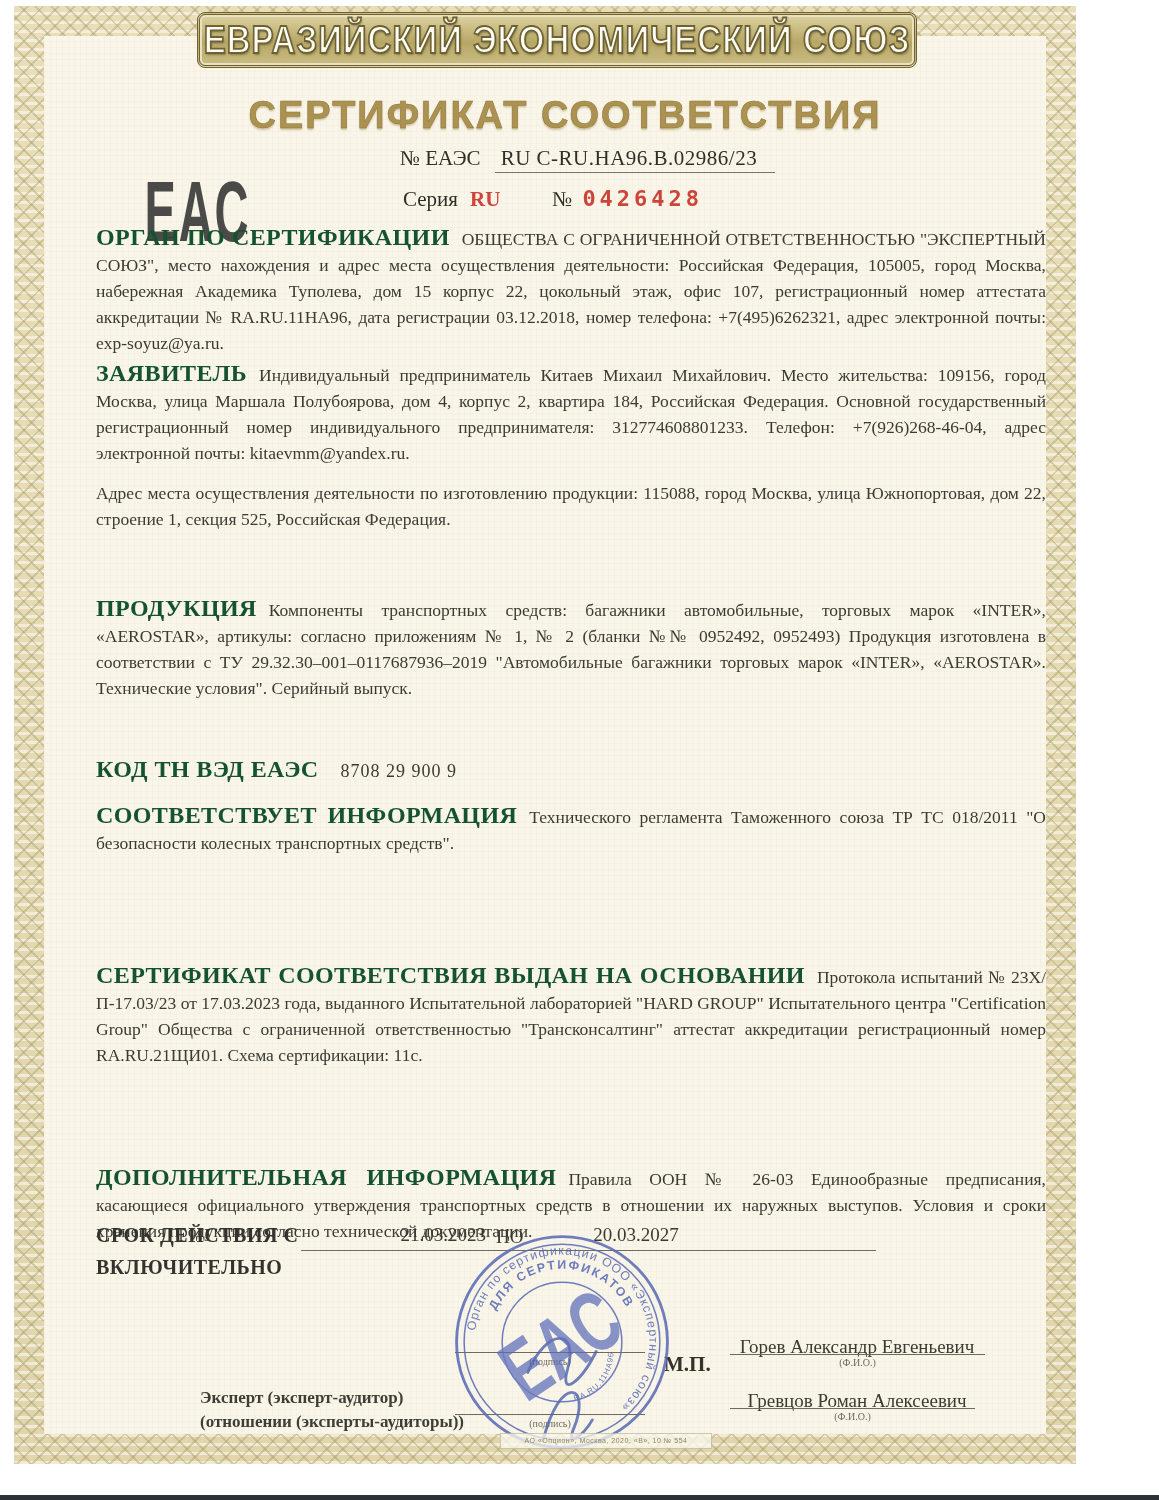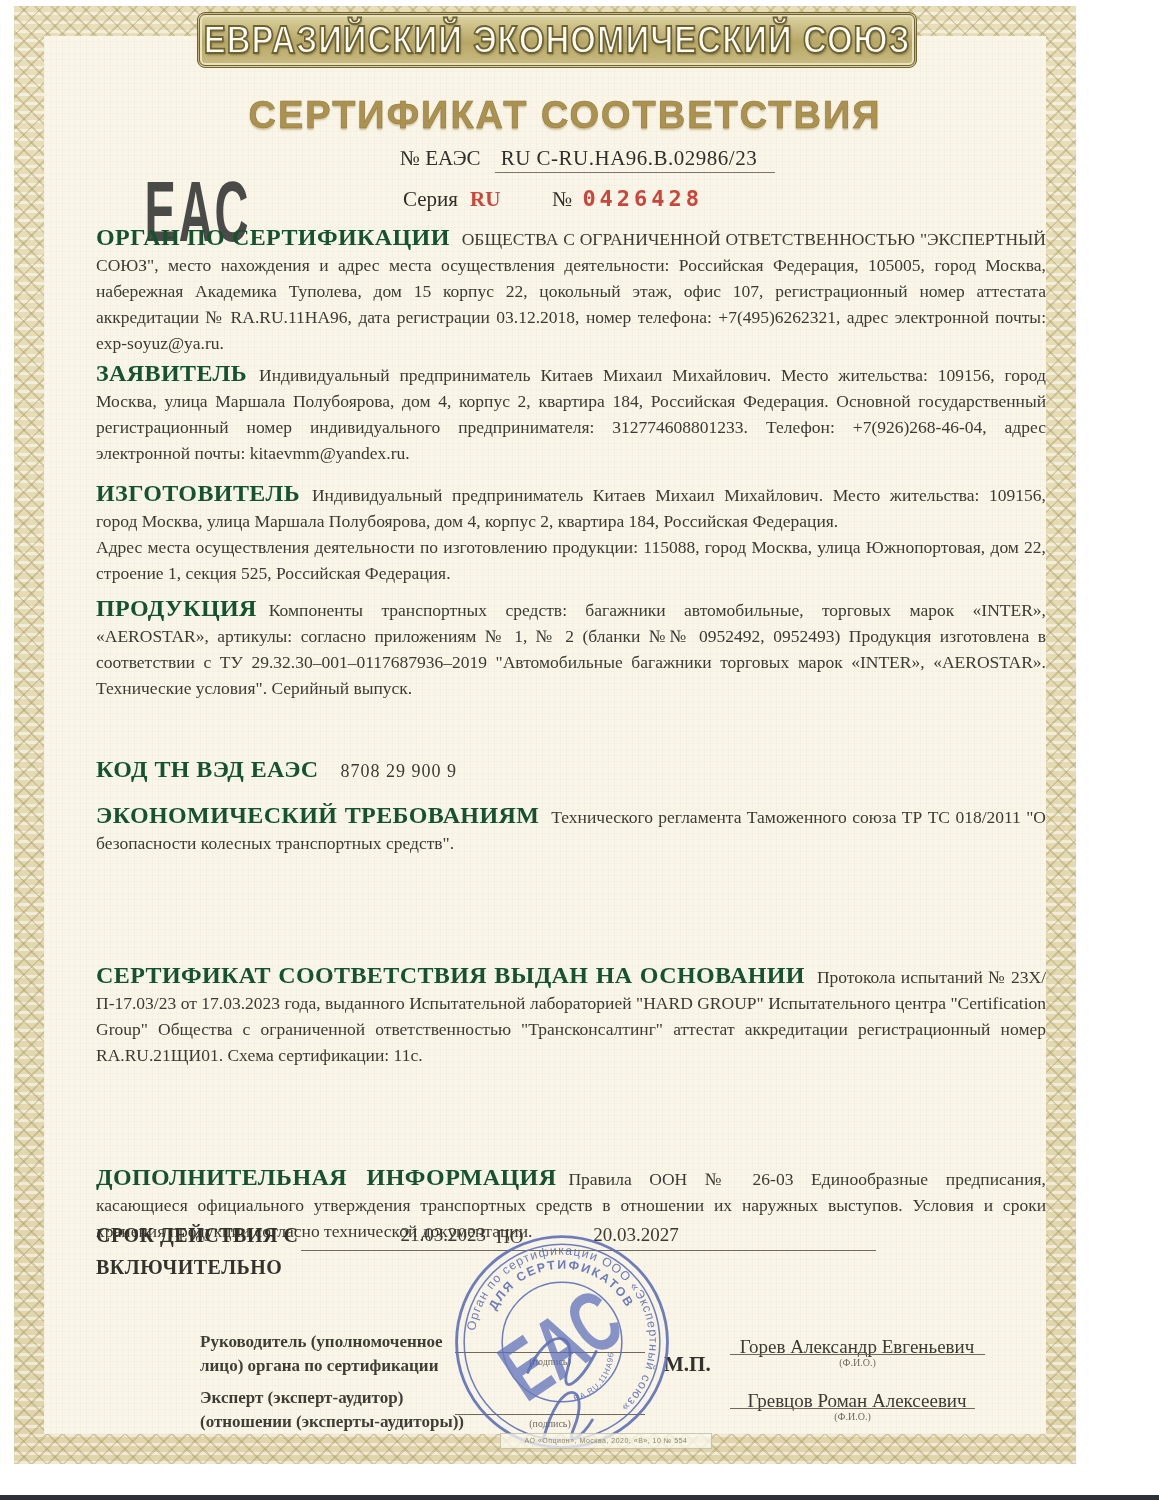--- a/index.html
+++ b/index.html
@@ -113,34 +113,33 @@
 
 <div class="sec" style="top:224px;">
   <p><span class="lbl">ОРГАН ПО СЕРТИФИКАЦИИ</span><span>ОБЩЕСТВА С ОГРАНИЧЕННОЙ ОТВЕТСТВЕННОСТЬЮ "ЭКСПЕРТНЫЙ СОЮЗ", место нахождения и адрес места осуществления деятельности: Российская Федерация, 105005, город Москва, набережная Академика Туполева, дом 15 корпус 22, цокольный этаж, офис 107, регистрационный номер аттестата аккредитации № RA.RU.11НА96, дата регистрации 03.12.2018, номер телефона: +7(495)6262321, адрес электронной почты: exp-soyuz@ya.ru.</span></p>
 </div>
 
 <div class="sec" style="top:360px;">
   <p><span class="lbl">ЗАЯВИТЕЛЬ</span><span>Индивидуальный предприниматель Китаев Михаил Михайлович. Место жительства: 109156, город Москва, улица Маршала Полубоярова, дом 4, корпус 2, квартира 184, Российская Федерация. Основной государственный регистрационный номер индивидуального предпринимателя: 312774608801233. Телефон: +7(926)268-46-04, адрес электронной почты: kitaevmm@yandex.ru.</span></p>
 </div>
 
 <div class="sec" style="top:480px;">
-  <p><span class="lbl">ИЗГОТОВИТЕЛЬ</span><span>Индивидуальный предприниматель Китаев Михаил Михайлович. Место жительства: 109156, город Москва, улица Маршала Полубоярова, дом 4, корпус 2, квартира 184, Российская Федерация.</span></p>
   <p><span>Адрес места осуществления деятельности по изготовлению продукции: 115088, город Москва, улица Южнопортовая, дом 22, строение 1, секция 525, Российская Федерация.</span></p>
 </div>
 
 <div class="sec" style="top:595px;">
   <p><span class="lbl">ПРОДУКЦИЯ</span><span>Компоненты транспортных средств: багажники автомобильные, торговых марок «INTER», «AEROSTAR», артикулы: согласно приложениям № 1, № 2 (бланки №№ 0952492, 0952493) Продукция изготовлена в соответствии с ТУ 29.32.30–001–0117687936–2019 "Автомобильные багажники торговых марок «INTER», «AEROSTAR». Технические условия". Серийный выпуск.</span></p>
 </div>
 
 <div class="sec" style="top:756px;">
   <p><span class="lbl">КОД ТН ВЭД ЕАЭС</span><span class="code-val">8708 29 900 9</span></p>
 </div>
 
 <div class="sec" style="top:802px;">
-  <p><span class="lbl">ЭКОНОМИЧЕСКИЙ ТРЕБОВАНИЯМ</span><span>Технического регламента Таможенного союза ТР ТС 018/2011 "О безопасности колесных транспортных средств".</span></p>
+  <p><span class="lbl">СООТВЕТСТВУЕТ ИНФОРМАЦИЯ</span><span>Технического регламента Таможенного союза ТР ТС 018/2011 "О безопасности колесных транспортных средств".</span></p>
 </div>
 
 <div class="sec" style="top:962px;">
   <p><span class="lbl">СЕРТИФИКАТ СООТВЕТСТВИЯ ВЫДАН НА ОСНОВАНИИ</span><span>Протокола испытаний № 23Х/П-17.03/23 от 17.03.2023 года, выданного Испытательной лабораторией "HARD GROUP" Испытательного центра "Certification Group" Общества с ограниченной ответственностью "Трансконсалтинг" аттестат аккредитации регистрационный номер RA.RU.21ЩИ01. Схема сертификации: 11с.</span></p>
 </div>
 
 <div class="sec" style="top:1164px;">
   <p><span class="lbl">ДОПОЛНИТЕЛЬНАЯ ИНФОРМАЦИЯ</span><span>Правила ООН № 26-03 Единообразные предписания, касающиеся официального утверждения транспортных средств в отношении их наружных выступов. Условия и сроки хранения продукции согласно технической документации.</span></p>
 </div>
 
@@ -148,21 +147,20 @@
   <span class="vlbl">СРОК ДЕЙСТВИЯ С</span>
   <span class="vlbl2">ВКЛЮЧИТЕЛЬНО</span>
   <span class="ul1"></span>
   <span class="ul2"></span>
   <span class="d1">21.03.2023</span>
   <span class="po">ПО</span>
   <span class="d2">20.03.2027</span>
 </div>
 
 <div class="sigzone">
-  <div class="siglabel" style="left:200px;top:1330px;">Руководитель (уполномоченное лицо) органа по сертификации</div>
   <span class="sigline" style="left:455px;top:1352px;width:190px;"></span>
   <span class="sigcap" style="left:455px;top:1356px;width:190px;">(подпись)</span>
   <div class="mp">М.П.</div>
   <div class="fio-name" style="left:732px;top:1330px;">Горев Александр Евгеньевич</div>
   <span class="sigline" style="left:730px;top:1354px;width:255px;"></span>
   <span class="sigcap" style="left:730px;top:1357px;width:255px;">(Ф.И.О.)</span>
 
   <div class="siglabel" style="left:200px;top:1386px;">Эксперт (эксперт-аудитор) (отношении (эксперты-аудиторы))</div>
   <span class="sigline" style="left:455px;top:1414px;width:190px;"></span>
   <span class="sigcap" style="left:455px;top:1418px;width:190px;">(подпись)</span>

